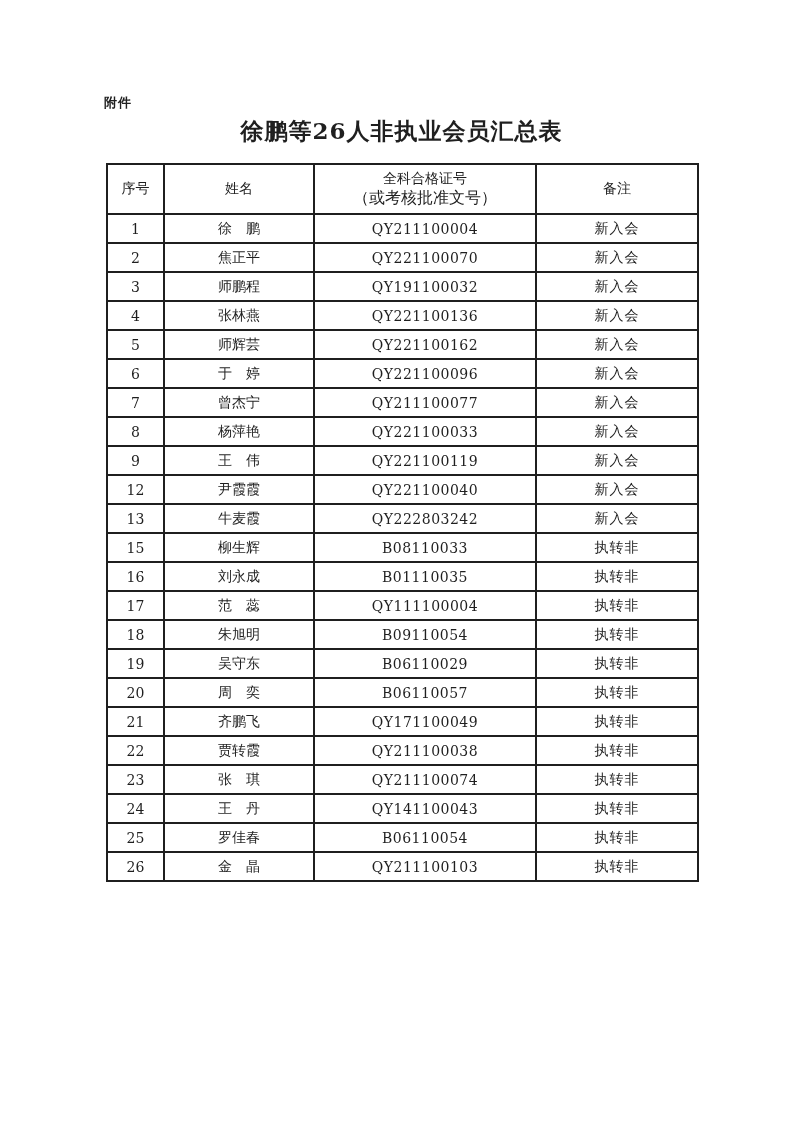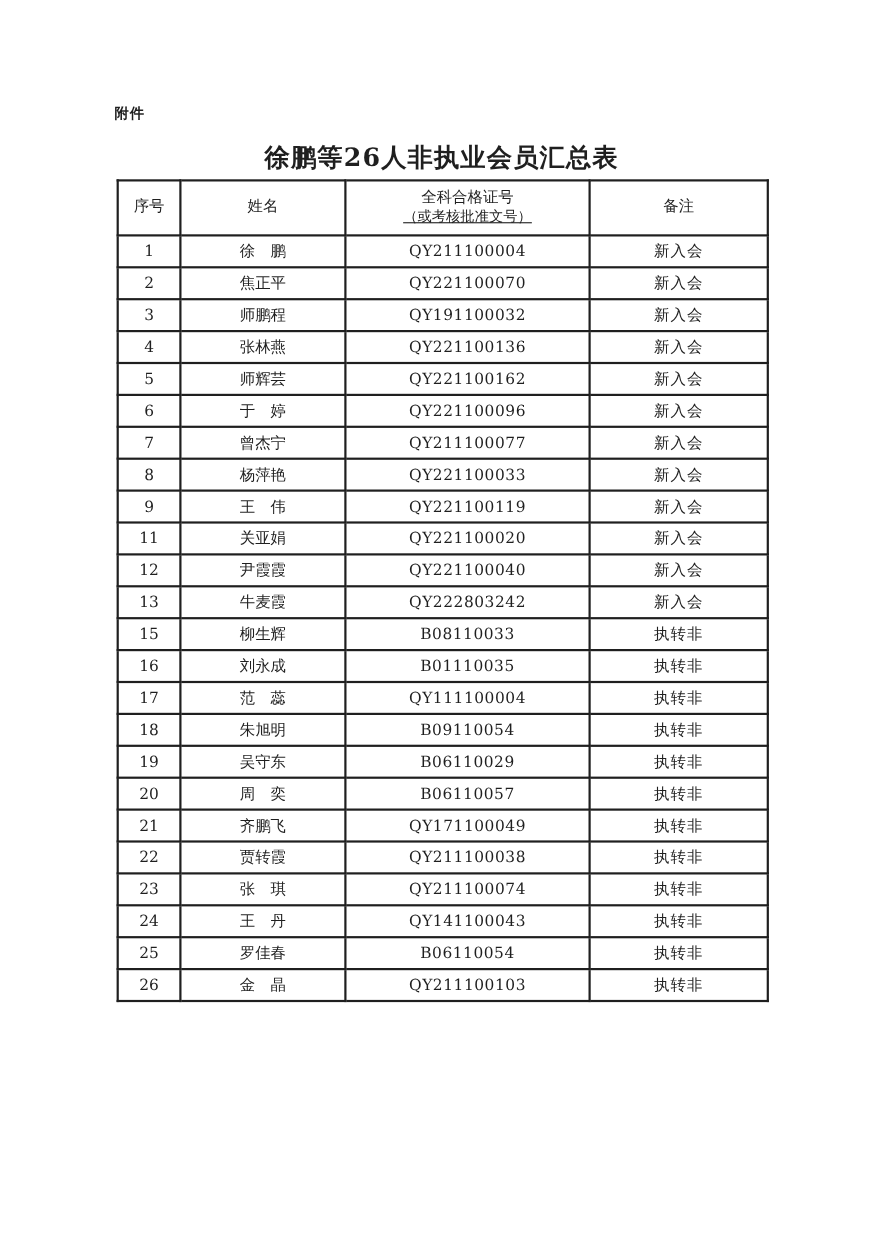--- a/index.html
+++ b/index.html
@@ -19,21 +19,21 @@
     position: absolute;
     left: 104px;
     top: 94px;
     font-size: 13px;
     font-weight: 600;
     letter-spacing: 1px;
   }
   .doc-title {
     position: absolute;
     left: 106px;
-    top: 128px;
+    top: 116px;
     width: 591px;
     text-align: center;
     font-size: 23px;
     font-weight: bold;
     letter-spacing: 1px;
   }
   .table-wrap {
     position: absolute;
     left: 106px;
     top: 163px;
@@ -57,21 +57,21 @@
     height: 48px;
     font-size: 14px;
     font-weight: normal;
     line-height: 1.25;
   }
   .member-table tbody td {
     height: 27px;
     font-size: 14px;
   }
   .cert-header-main { display: block; font-size: 14px; }
-  .cert-header-sub  { display: block; font-size: 13px; text-decoration: underline; }
+  .cert-header-sub  { display: block; font-size: 16px; }
   td.cell-name { font-size: 15px; margin-left: 19px; }
   td.cell-cert { letter-spacing: 0.5px; }
   td.cell-remark { letter-spacing: 1px; text-align: center; }
 </style>
 </head>
 <body>
 
 <div class="attachment-label">附件</div>
 
 <div class="doc-title">徐鹏等26人非执业会员汇总表</div>
@@ -153,26 +153,20 @@
   </tr>
 
   <tr>
     <td class="cell-index">9</td>
     <td class="cell-name">王　伟</td>
     <td class="cell-cert">QY221100119</td>
     <td class="cell-remark">新入会</td>
   </tr>
 
 
-  <tr>
-    <td class="cell-index">11</td>
-    <td class="cell-name">关亚娟</td>
-    <td class="cell-cert">QY221100020</td>
-    <td class="cell-remark">新入会</td>
-  </tr>
 
   <tr>
     <td class="cell-index">12</td>
     <td class="cell-name">尹霞霞</td>
     <td class="cell-cert">QY221100040</td>
     <td class="cell-remark">新入会</td>
   </tr>
 
   <tr>
     <td class="cell-index">13</td>

